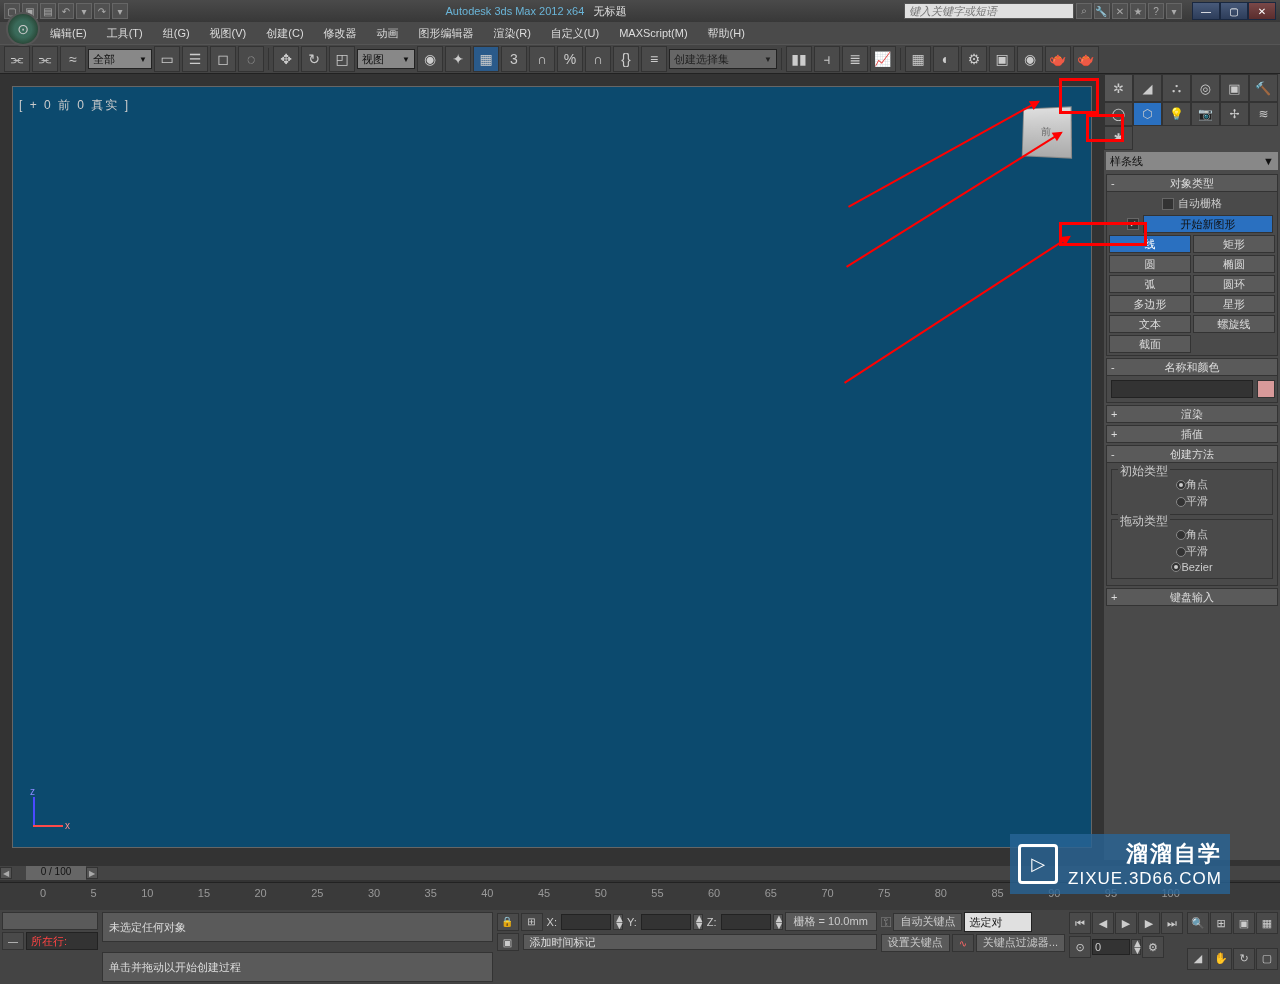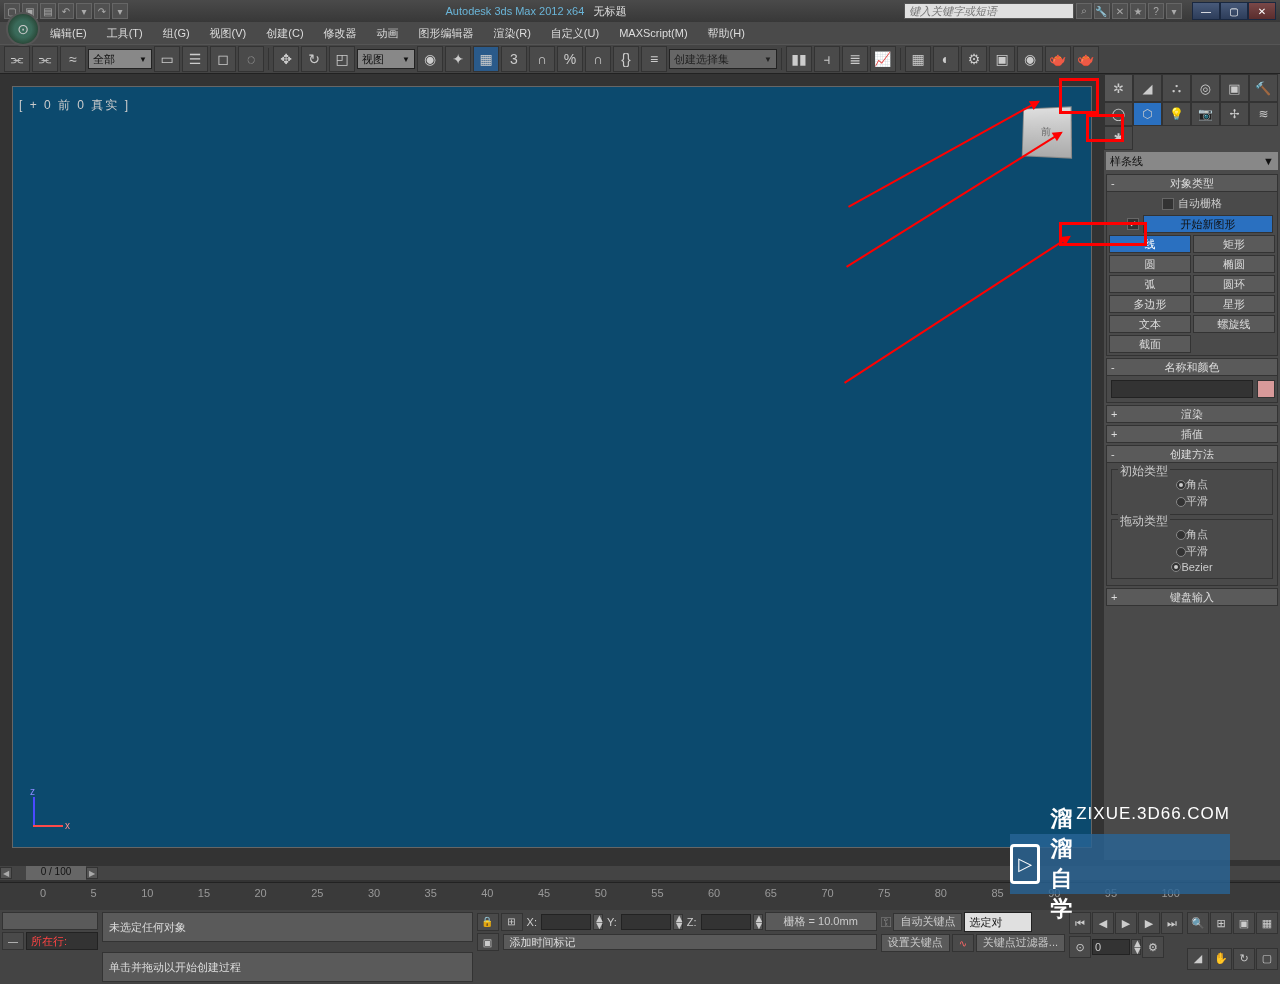--- a/index.html
+++ b/index.html
@@ -73,33 +73,33 @@
 
 .timeslider { position: absolute; left: 0; right: 0; bottom: 104px; height: 14px; background: #444; display: flex; align-items: center; }
 .ts-thumb { width: 60px; height: 14px; background: #666; color: #111; text-align: center; font-size: 10px; margin-left: 14px; }
 .ts-arrow { width: 12px; height: 12px; background: #555; border: 1px solid #333; color: #aaa; font-size: 8px; display: flex; align-items: center; justify-content: center; }
 .timeline { position: absolute; left: 0; right: 0; bottom: 74px; height: 28px; background: #3a3a3a; border-top: 1px solid #222; }
 .ticks { position: absolute; top: 4px; left: 40px; right: 100px; height: 10px; display: flex; justify-content: space-between; color: #999; font-size: 9px; }
 
 .statusbar { position: absolute; left: 0; right: 0; bottom: 0; height: 74px; background: #444; display: flex; flex-direction: column; }
 .coord-label { color: #ccc; margin: 0 2px; }
 .coord-box { width: 50px; height: 16px; background: #333; border: 1px solid #222; }
-.grid-box { background: #5a5a5a; border: 1px solid #333; padding: 1px 18px; color: #ccc; }
+.grid-box { background: #5a5a5a; border: 1px solid #333; padding: 1px 8px; color: #ccc; }
 .key-btn { background: #5a5a5a; border: 1px solid #333; height: 18px; padding: 0 6px; color: #ccc; }
 .nav-btn { width: 22px; height: 22px; background: #4a4a4a; border: 1px solid #333; color: #ccc; display: flex; align-items: center; justify-content: center; }
 .prompt-area { flex: 1; display: flex; flex-direction: column; gap: 10px; }
 .prompt-line { background: #5a5a5a; border: 1px solid #333; color: #ddd; height: 16px; display: flex; align-items: center; padding: 0 6px; flex: 1; }
 .mini-btn { width: 22px; height: 18px; background: #4a4a4a; border: 1px solid #333; color: #ccc; font-size: 10px; display: flex; align-items: center; justify-content: center; }
 .timeinput { width: 38px; height: 16px; background: #333; border: 1px solid #222; color: #ccc; padding: 0 2px; }
 .spinner { width: 10px; height: 16px; background: #555; border: 1px solid #333; font-size: 6px; display: flex; flex-direction: column; }
 .spinner span { flex: 1; text-align: center; line-height: 7px; }
 
 .watermark { position: absolute; right: 50px; bottom: 90px; width: 220px; height: 60px; background: rgba(40,100,150,0.8); display: flex; align-items: center; justify-content: center; color: #fff; gap: 10px; z-index: 50; }
 .wm-icon { width: 40px; height: 40px; border: 3px solid #fff; border-radius: 4px; display: flex; align-items: center; justify-content: center; font-size: 18px; }
-.wm-text { display: flex; flex-direction: row; align-items: flex-start; }
+.wm-text { display: flex; flex-direction: column; align-items: flex-end; }
 .wm-text .big { font-size: 22px; font-weight: bold; letter-spacing: 2px; }
 .wm-text .small { font-size: 17px; letter-spacing: 1px; }
 </style>
 </head>
 <body>
 
 <div class="titlebar">
   <div class="titlebar-left">
     <span class="tb-btn">▢</span>
     <span class="tb-btn">▣</span>

